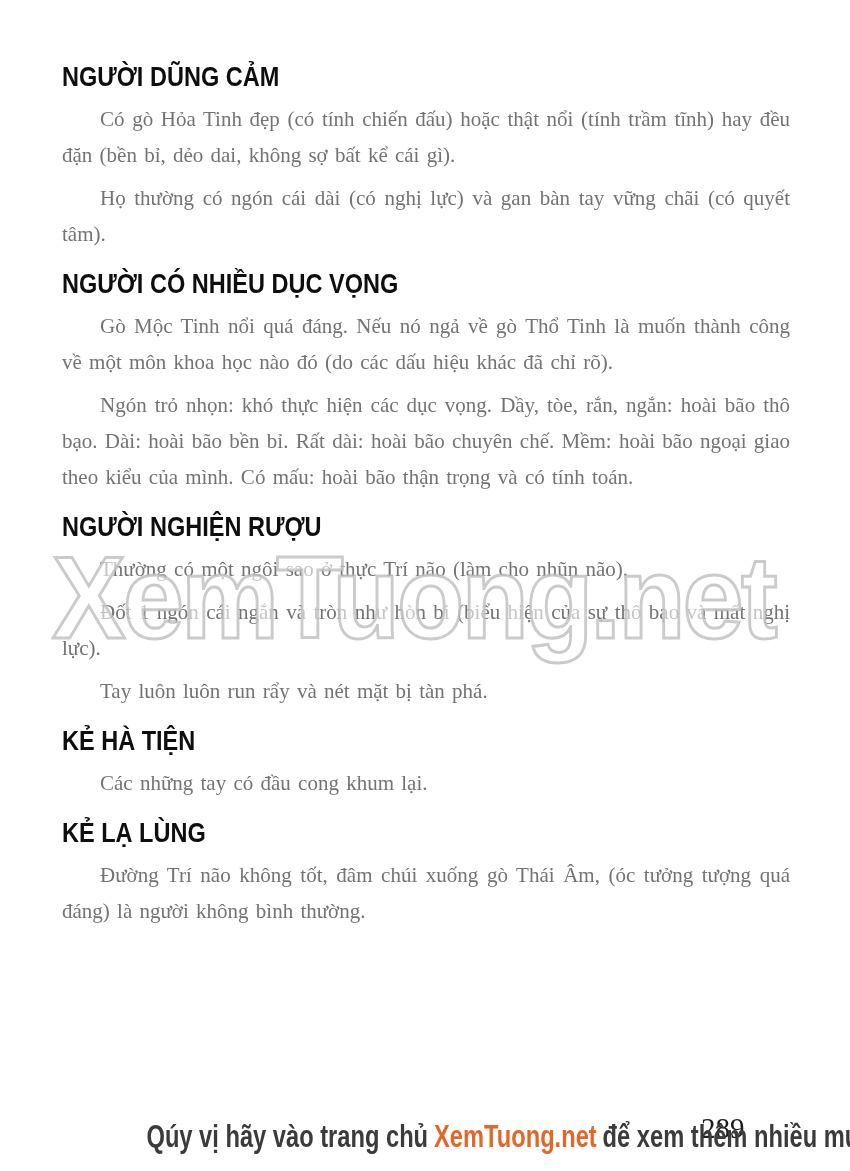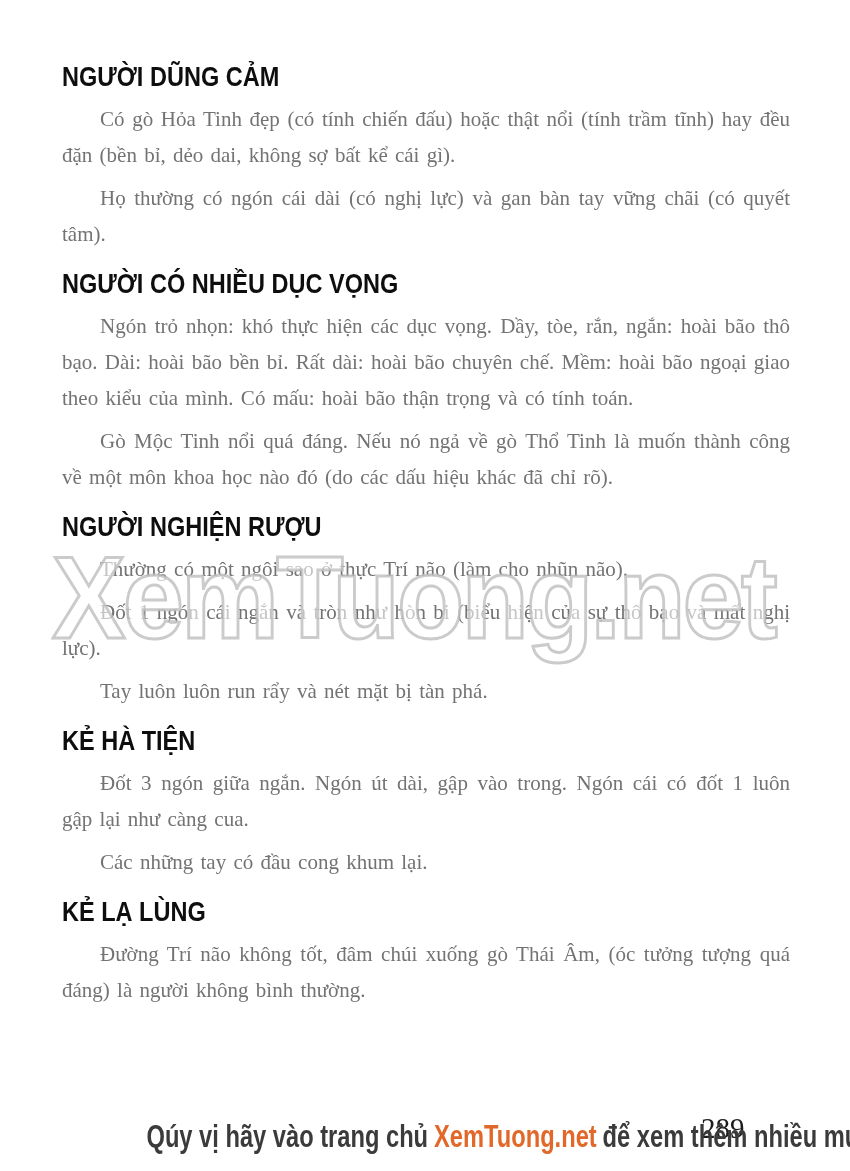--- a/index.html
+++ b/index.html
@@ -105,30 +105,29 @@
 
 <div class="page">
 
   <div class="content">
 
     <h2 class="sec-heading first">NGƯỜI DŨNG CẢM</h2>
     <p class="body-par">Có gò Hỏa Tinh đẹp (có tính chiến đấu) hoặc thật nổi (tính trầm tĩnh) hay đều đặn (bền bỉ, dẻo dai, không sợ bất kể cái gì).</p>
     <p class="body-par">Họ thường có ngón cái dài (có nghị lực) và gan bàn tay vững chãi (có quyết tâm).</p>
 
     <h2 class="sec-heading">NGƯỜI CÓ NHIỀU DỤC VỌNG</h2>
+    <p class="body-par">Gò Mộc Tinh nổi quá đáng. Nếu nó ngả về gò Thổ Tinh là muốn thành công về một môn khoa học nào đó (do các dấu hiệu khác đã chỉ rõ).</p>
     <p class="body-par">Ngón trỏ nhọn: khó thực hiện các dục vọng. Dầy, tòe, rắn, ngắn: hoài bão thô bạo. Dài: hoài bão bền bỉ. Rất dài: hoài bão chuyên chế. Mềm: hoài bão ngoại giao theo kiểu của mình. Có mấu: hoài bão thận trọng và có tính toán.</p>
-    <p class="body-par">Gò Mộc Tinh nổi quá đáng. Nếu nó ngả về gò Thổ Tinh là muốn thành công về một môn khoa học nào đó (do các dấu hiệu khác đã chỉ rõ).</p>
 
     <h2 class="sec-heading">NGƯỜI NGHIỆN RƯỢU</h2>
     <p class="body-par">Thường có một ngôi sao ở thực Trí não (làm cho nhũn não).</p>
     <p class="body-par">Đốt 1 ngón cái ngắn và tròn như hòn bi (biểu hiện của sự thô bạo và mất nghị lực).</p>
     <p class="body-par">Tay luôn luôn run rẩy và nét mặt bị tàn phá.</p>
 
     <h2 class="sec-heading">KẺ HÀ TIỆN</h2>
-    <p class="body-par">Đốt 3 ngón giữa ngắn. Ngón út dài, gập vào trong. Ngón cái có đốt 1 luôn gập lại như càng cua.</p>
     <p class="body-par">Các những tay có đầu cong khum lại.</p>
 
     <h2 class="sec-heading">KẺ LẠ LÙNG</h2>
     <p class="body-par">Đường Trí não không tốt, đâm chúi xuống gò Thái Âm, (óc tưởng tượng quá đáng) là người không bình thường.</p>
 
   </div>
 
   <div class="watermark">XemTuong.net</div>
 
   <div class="page-number">289</div>

